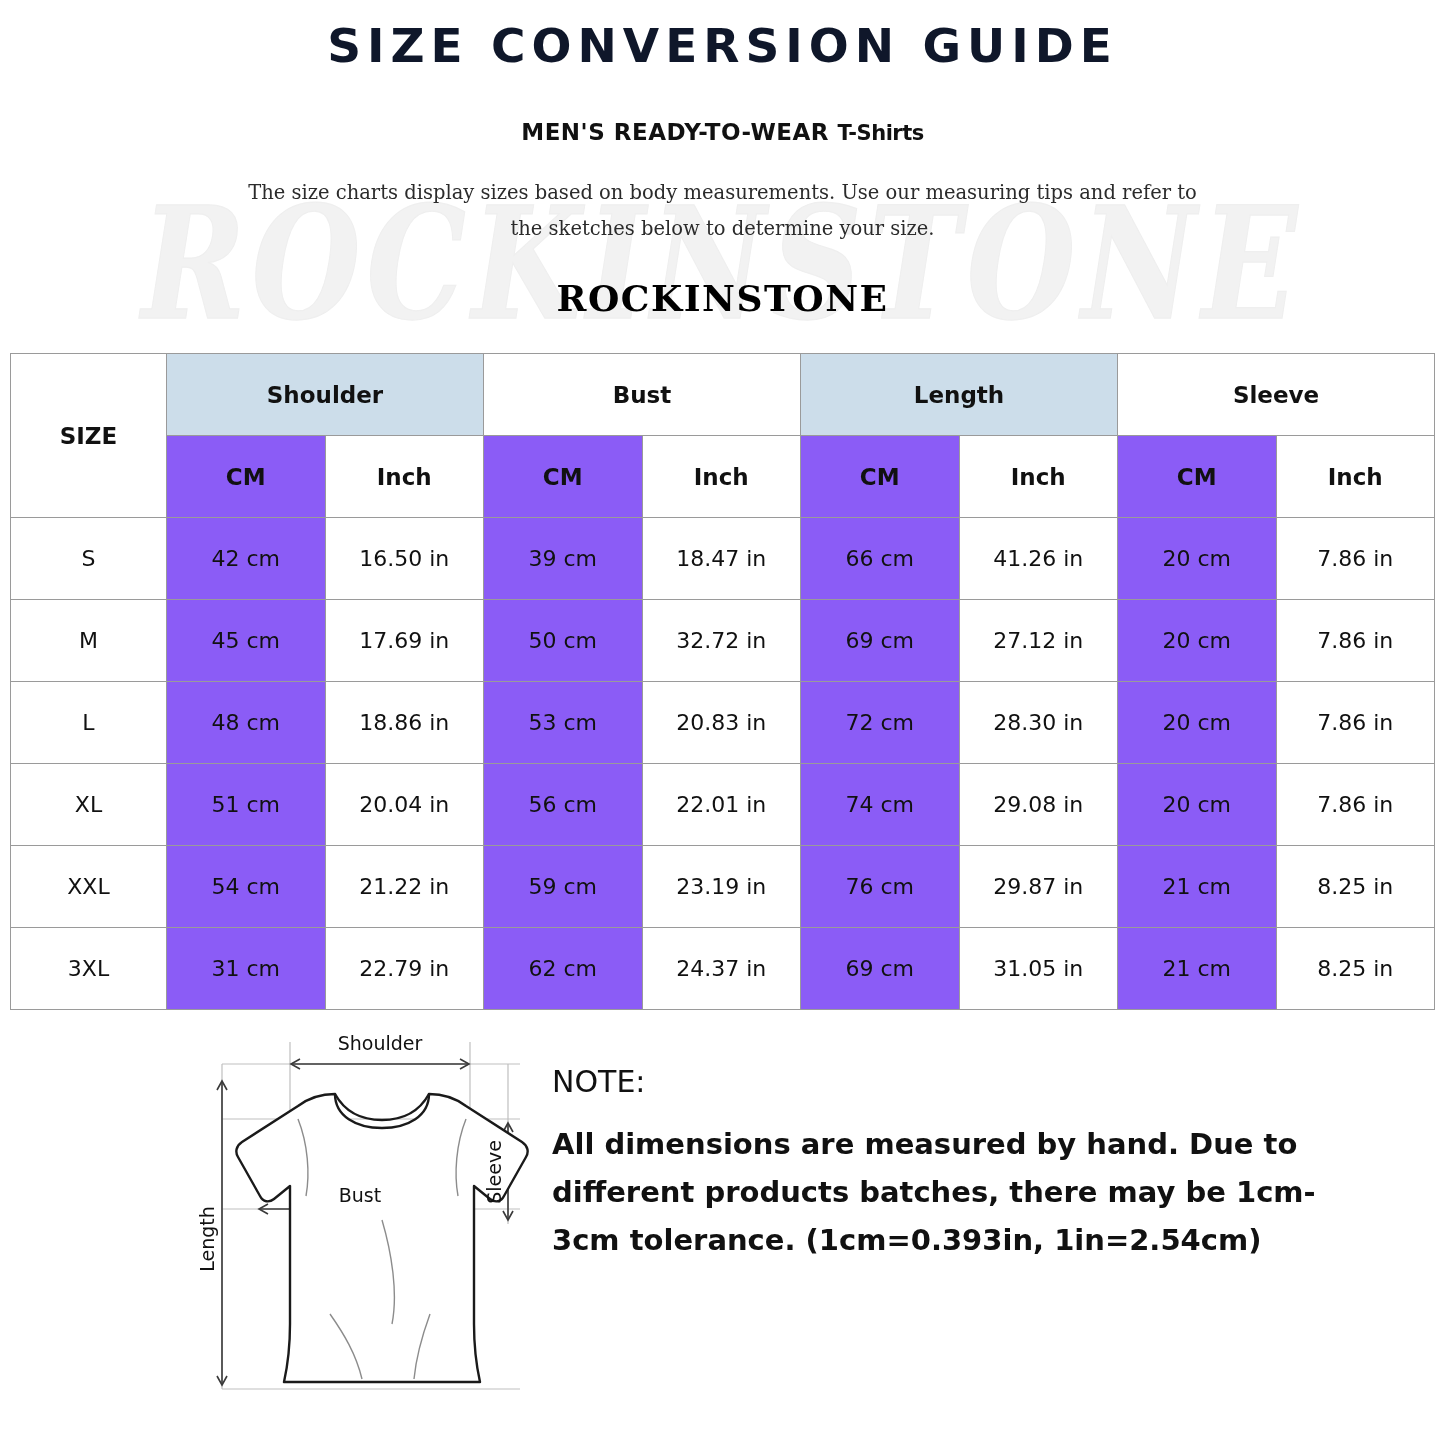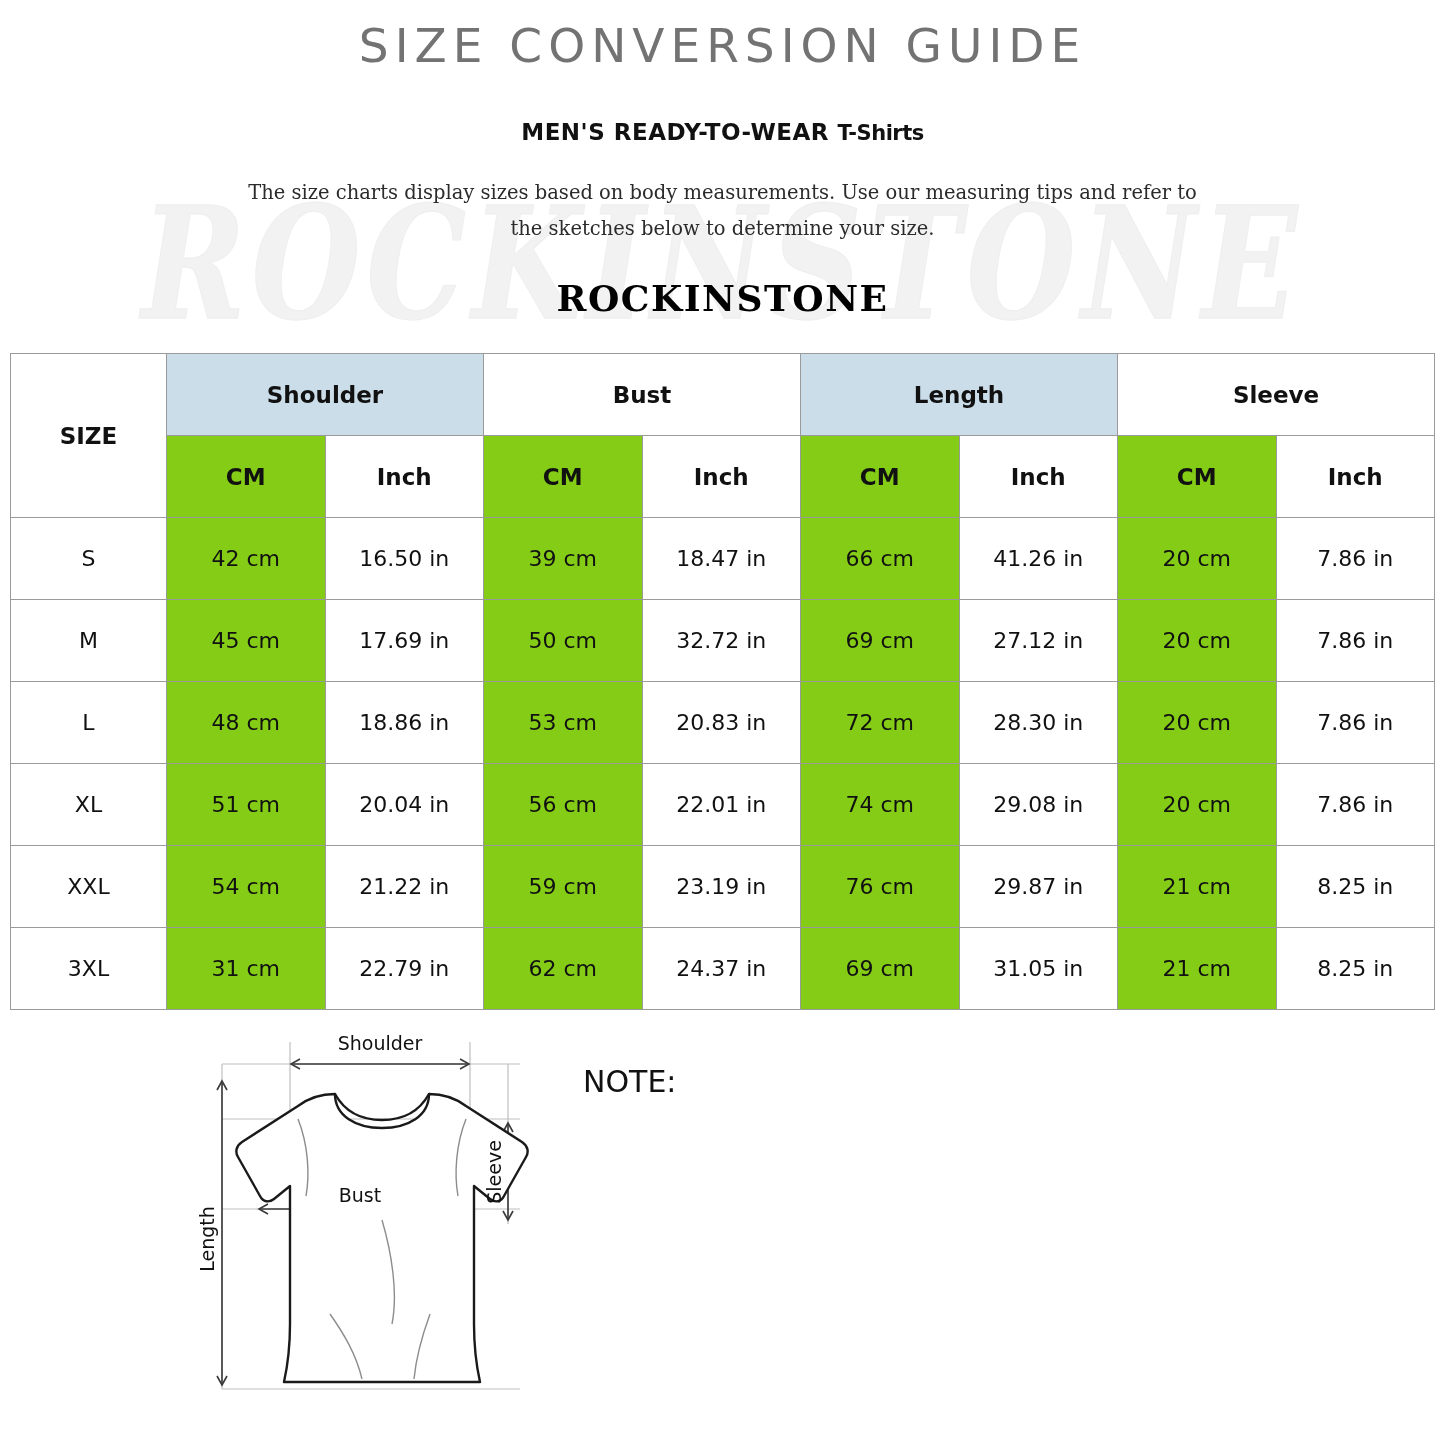--- a/index.html
+++ b/index.html
@@ -34,25 +34,25 @@
     pointer-events: none;
     white-space: nowrap;
     transform: scaleY(1.25);
   }
 
   
   .title {
     position: relative;
     text-align: center;
     font-family: "DejaVu Sans", sans-serif;
-    font-weight: normal;
+    font-weight: bold;
     font-size: 47px;
     letter-spacing: 6px;
     margin-top: 18px;
-    color: #737373;
+    color: #0f172a;
   }
   .subtitle {
     position: relative;
     text-align: center;
     font-size: 23px;
     font-weight: bold;
     letter-spacing: 0.5px;
     margin-top: 46px;
     color: #111111;
   }
@@ -99,41 +99,41 @@
     font-weight: normal;
     color: #111111;
     height: 81px;
     padding: 0;
   }
   table.size-table thead th {
     font-weight: bold;
     font-size: 23px;
   }
   .col-size { width: 155px; }
-  .hl { background: #84cc16; }
+  .hl { background: #8b5cf6; }
   .grp-head { background: #ccddea; font-weight: bold; }
   td.unit-cell, th.unit-cell { font-size: 22px; }
   .size-label { font-size: 23px; }
 
   
   .bottom {
     position: relative;
     margin-top: 14px;
     display: flex;
     align-items: flex-start;
   }
   .sketch {
     width: 420px;
     height: 370px;
     margin-left: 130px;
     position: relative;
     flex: none;
   }
   .note {
-    margin-left: 33px;
+    margin-left: 2px;
     flex: 1;
     padding-top: 40px;
   }
   .note-title {
     font-size: 30px;
     font-weight: normal;
     color: #111;
     margin-bottom: 22px;
   }
   .note-body {
@@ -320,15 +320,16 @@
 
       <text x="250" y="26" text-anchor="middle" font-family="DejaVu Sans, sans-serif" font-size="19" fill="#111">Shoulder</text>
       <text x="230" y="178" text-anchor="middle" font-family="DejaVu Sans, sans-serif" font-size="19" fill="#111">Bust</text>
       <text x="0" y="0" transform="translate(84,215) rotate(-90)" text-anchor="middle" font-family="DejaVu Sans, sans-serif" font-size="19" fill="#111">Length</text>
       <text x="0" y="0" transform="translate(371,148) rotate(-90)" text-anchor="middle" font-family="DejaVu Sans, sans-serif" font-size="19" fill="#111">Sleeve</text>
     </svg>
   </div>
 
   <div class="note">
     <div class="note-title">NOTE:</div>
+    <div class="note-body">All dimensions are measured by hand. Due to different products batches, there may be 1cm-3cm tolerance. (1cm=0.393in, 1in=2.54cm)</div>
   </div>
 
 </div>
 
 </body></html>

